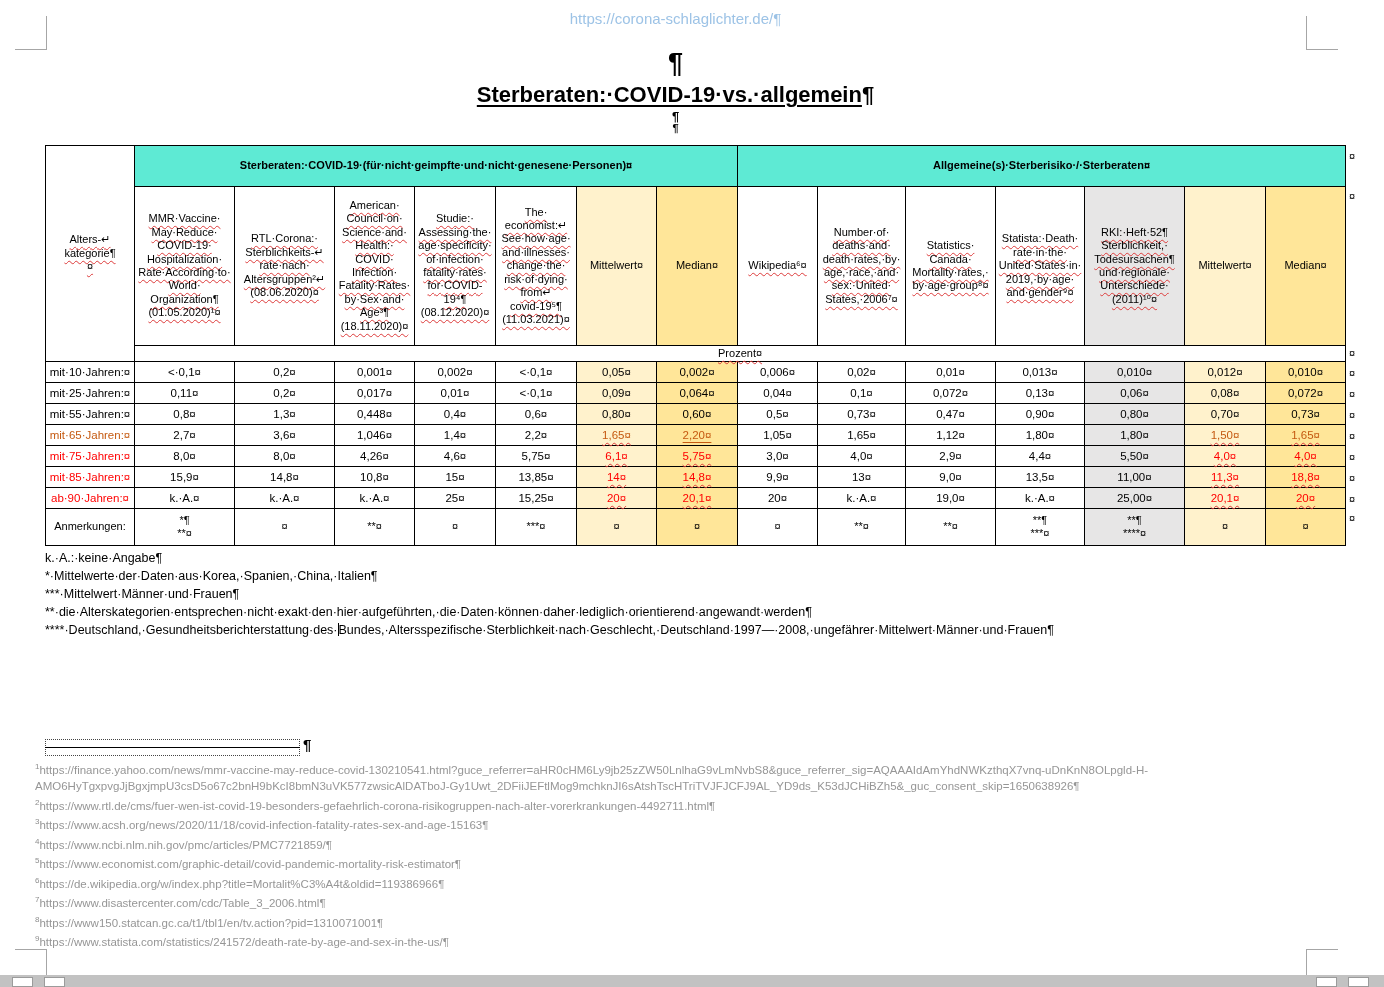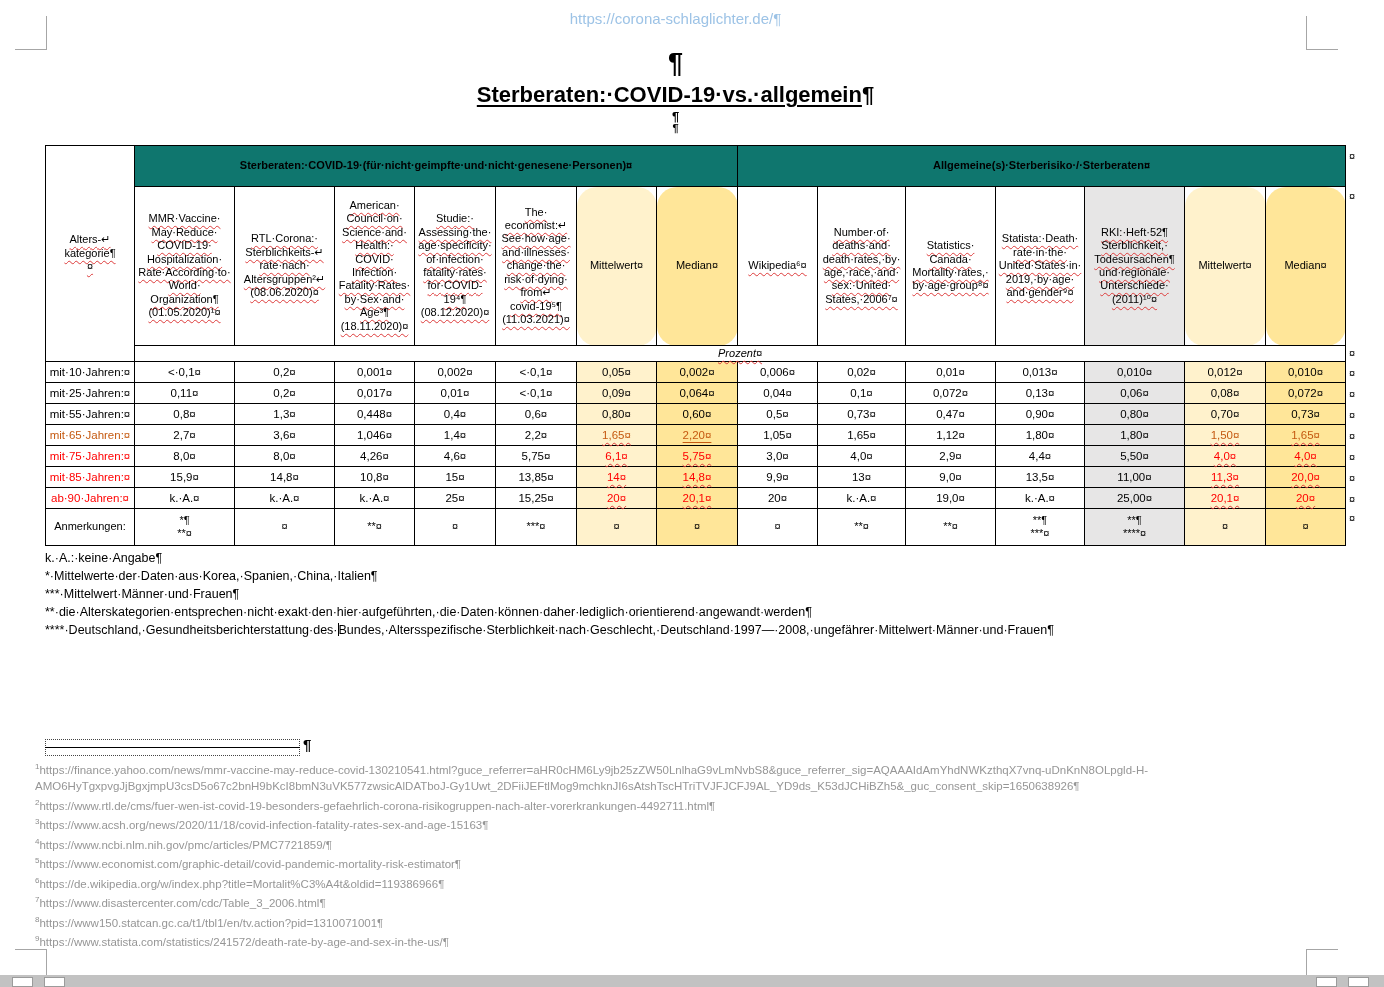--- a/index.html
+++ b/index.html
@@ -21,25 +21,25 @@
   .doc-title .t { text-decoration:underline; text-decoration-thickness:2px; text-underline-offset:3px; }
   .sp1 { top:109px; font-size:13px; font-weight:bold; }
   .sp2 { top:122px; font-size:11px; font-weight:bold; }
 
   
   table.main { position:absolute; left:45px; top:145px; width:1300px; border-collapse:collapse; table-layout:fixed; }
   table.main td { border:1px solid #000; text-align:center; vertical-align:middle; padding:0 2px; white-space:pre-line; font-size:11px; line-height:1.22; }
   col.c-mw  { background:#fff2cc; }
   col.c-med { background:#ffe699; }
   col.c-rki { background:#e7e6e6; }
-  td.group   { font-weight:bold; background:#0f766e; font-size:11.5px; height:40px; }
+  td.group   { font-weight:bold; background:#5eead4; font-size:11.5px; height:40px; }
   td.corner  { background:#fff; vertical-align:bottom; padding-bottom:1px; font-size:11.5px; }
   td.srchdr  { height:158px; }
-  td.bottom  { vertical-align:bottom; padding-bottom:3px; font-size:11.5px;border-radius:20px; }
-  td.prozent { font-style:italic; background:#fff; height:15px; font-size:11.5px; }
+  td.bottom  { vertical-align:bottom; padding-bottom:3px; font-size:11.5px; }
+  td.prozent { background:#fff; height:15px; font-size:11.5px; }
   tr.datarow td { height:20px; font-size:11.5px; }
   tr.anmrow td  { height:36px; }
   td.rowlabel { text-align:left; padding-left:2px; }
   td.vtop { vertical-align:top; }
   .wavy { text-decoration-line:underline; text-decoration-style:wavy; text-decoration-color:#dd3b3b; text-decoration-thickness:1px; text-underline-offset:2.5px; }
 
   .row-end-markers { position:absolute; left:1349px; top:0; width:14px; height:560px; }
   .row-end-markers span { position:absolute; left:0; font-size:11px; }
 
   .notes { position:absolute; left:45px; top:549px; width:1300px; font-size:12.5px; line-height:18px; }
@@ -220,21 +220,21 @@
           <td>15¤</td>
           <td>13,85¤</td>
           <td class="wavy" style="color: rgb(255, 0, 0); margin-top: 48px;">14¤</td>
           <td class="wavy" style="color: rgb(255, 0, 0);">14,8¤</td>
           <td>9,9¤</td>
           <td>13¤</td>
           <td>9,0¤</td>
           <td>13,5¤</td>
           <td>11,00¤</td>
           <td class="wavy" style="color: rgb(255, 0, 0);">11,3¤</td>
-          <td class="wavy" style="color: rgb(255, 0, 0);">20,0¤</td>
+          <td class="wavy" style="color: rgb(255, 0, 0);">18,8¤</td>
         </tr>
         <tr class="datarow">
           <td class="rowlabel" style="color: rgb(255, 0, 0);">ab·​90·​Jahren:¤</td>
           <td>k.·​A.¤</td>
           <td>k.·​A.¤</td>
           <td>k.·​A.¤</td>
           <td>25¤</td>
           <td>15,25¤</td>
           <td class="wavy" style="color: rgb(255, 0, 0);">20¤</td>
           <td class="wavy" style="color: rgb(255, 0, 0);">20,1¤</td>

